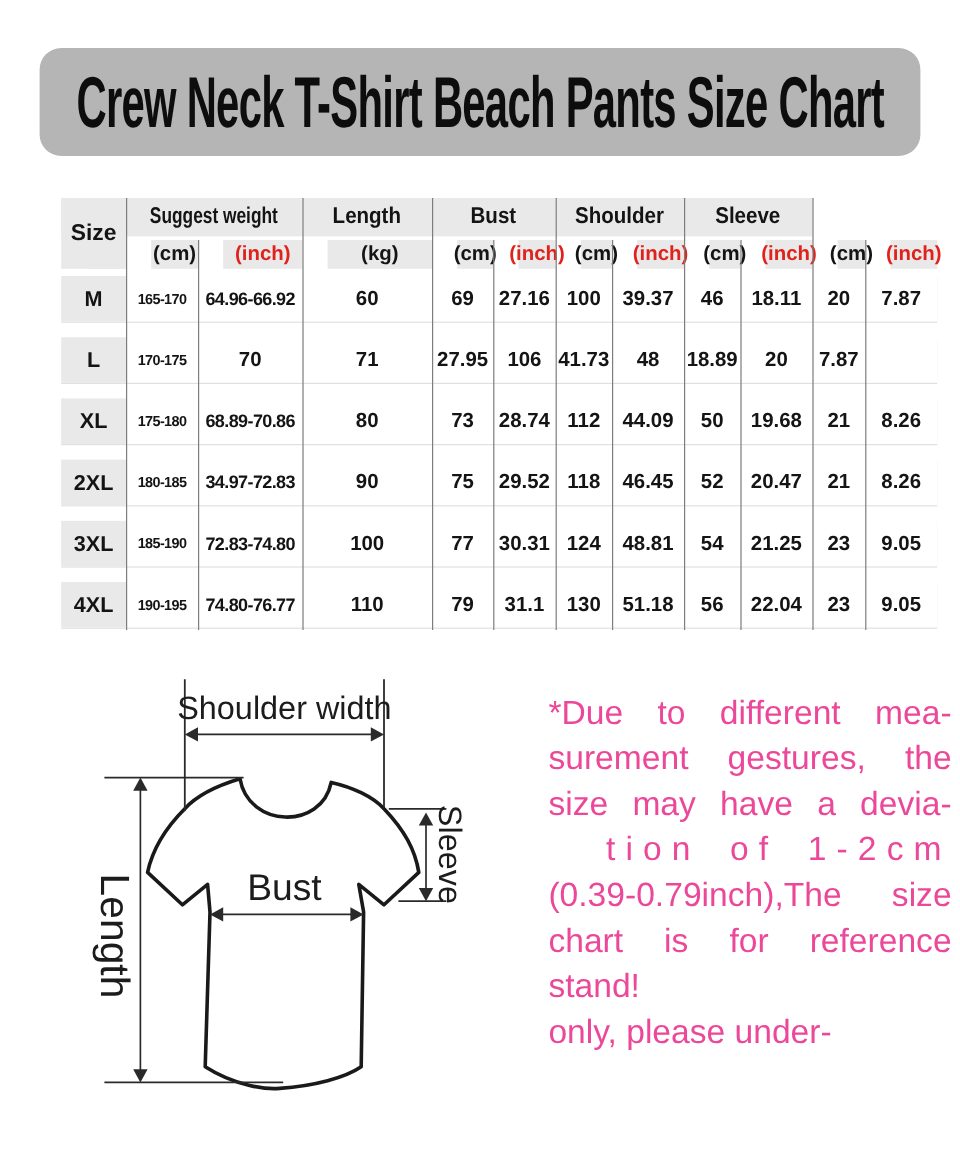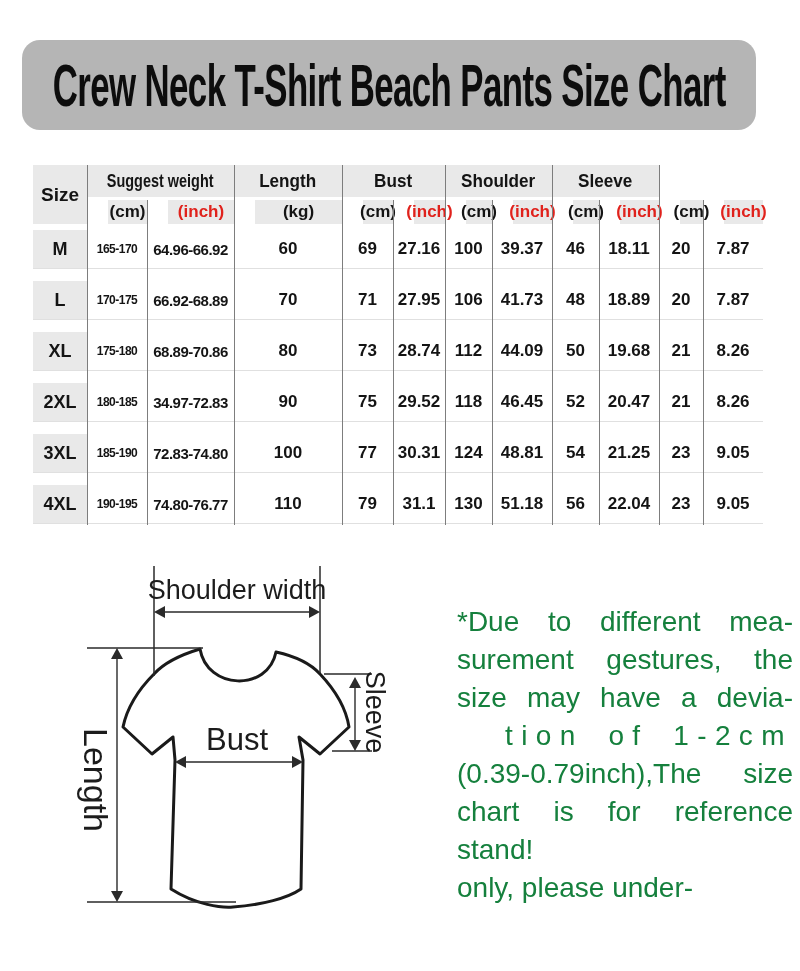--- a/index.html
+++ b/index.html
@@ -1,27 +1,27 @@
 <!DOCTYPE html>
 <html><head>
 <meta charset="utf-8">
 <style>
   html,body{margin:0;padding:0;background:#fff;}
   #canvas{position:relative;width:800px;height:971px;background:#ffffff;overflow:hidden;
           font-family:"Liberation Sans","DejaVu Sans",sans-serif;color:#141414;}
 
   
-  .title-box{position:absolute;left:22px;top:40px;width:734px;height:90px;
+  .title-box{position:absolute;left:33px;top:40px;width:734px;height:90px;
              background:var(--title-bg,#b5b5b5);border-radius:18px;
              display:flex;align-items:center;justify-content:center;}
   .title-text{font-size:60px;font-weight:bold;color:#0d0d0d;white-space:nowrap;
               transform:scaleX(0.58);letter-spacing:-1px;}
 
   
-  .size-table{position:absolute;left:33px;top:165px;width:730px;height:362px;}
+  .size-table{position:absolute;left:51px;top:165px;width:730px;height:362px;}
   .thead1{display:grid;grid-template-columns:54px 147px 108px 103px 107px 107px 104px;
           height:32px;margin-bottom:3px;}
   .thead1 .hcell{background:var(--header-bg,#e9e9e9);display:flex;align-items:center;justify-content:center;
                  font-size:19px;font-weight:bold;white-space:nowrap;}
   .thead1 .hcell .cond{display:inline-block;transform:scaleX(0.90);white-space:nowrap;}
   .thead1 .hcell.th-weight .cond{transform:scaleX(0.76);}
   .thead2{display:grid;grid-template-columns:54px 60px 87px 108px 51px 52px 47px 60px 47px 60px 44px 60px;
           height:24px;margin-bottom:6px;}
   .thead2 .ucell{background:var(--header-bg,#e9e9e9);display:flex;align-items:center;justify-content:center;
                  font-size:17px;font-weight:bold;white-space:nowrap;margin-left:21px;}
@@ -31,22 +31,22 @@
         height:38px;margin-bottom:13px;background:#ffffff;box-shadow:0 1px 0 0 #e0e0e0;}
   .trow .cell{display:flex;align-items:center;justify-content:center;
               font-size:17px;font-weight:bold;white-space:nowrap;color:#141414;}
   .trow .cell-size{background:var(--header-bg,#e9e9e9);font-size:18px;}
   .trow .cell-height_cm{font-size:12px;letter-spacing:-0.5px;}
   .trow .cell-height_inch{font-size:15px;letter-spacing:-0.5px;}
   .red{color:var(--red,#e0221c);}
   .vline{position:absolute;width:1px;background:#7d7d7d;z-index:4;}
 
   
-  .note{position:absolute;left:457px;top:603px;width:336px;
-        font-size:28px;line-height:38px;color:#15803d;}
+  .note{position:absolute;left:457px;top:575px;width:336px;
+        font-size:28px;line-height:38px;color:#ec4899;}
   .note-line{text-align:justify;text-align-last:justify;white-space:normal;}
   .note-line:nth-child(4){letter-spacing:0.30em;margin-left:48px;}
   .note-line:last-child{text-align-last:left;}
 
   
   .diagram{position:absolute;left:55px;top:552px;}
   .diagram text{font-family:"Liberation Sans","DejaVu Sans",sans-serif;fill:#1c1c1c;}
 </style>
 </head>
 <body>
@@ -105,21 +105,20 @@
           <div class="cell cell-bust_cm">100</div>
           <div class="cell cell-bust_inch red">39.37</div>
           <div class="cell cell-shoulder_cm">46</div>
           <div class="cell cell-shoulder_inch red">18.11</div>
           <div class="cell cell-sleeve_cm">20</div>
           <div class="cell cell-sleeve_inch red">7.87</div>
         </div>
         <div class="trow">
           <div class="cell cell-size">L</div>
           <div class="cell cell-height_cm">170-175</div>
-          <div class="cell cell-height_inch red">66.92-68.89</div>
           <div class="cell cell-weight_kg">70</div>
           <div class="cell cell-length_cm">71</div>
           <div class="cell cell-length_inch red">27.95</div>
           <div class="cell cell-bust_cm">106</div>
           <div class="cell cell-bust_inch red">41.73</div>
           <div class="cell cell-shoulder_cm">48</div>
           <div class="cell cell-shoulder_inch red">18.89</div>
           <div class="cell cell-sleeve_cm">20</div>
           <div class="cell cell-sleeve_inch red">7.87</div>
         </div>

